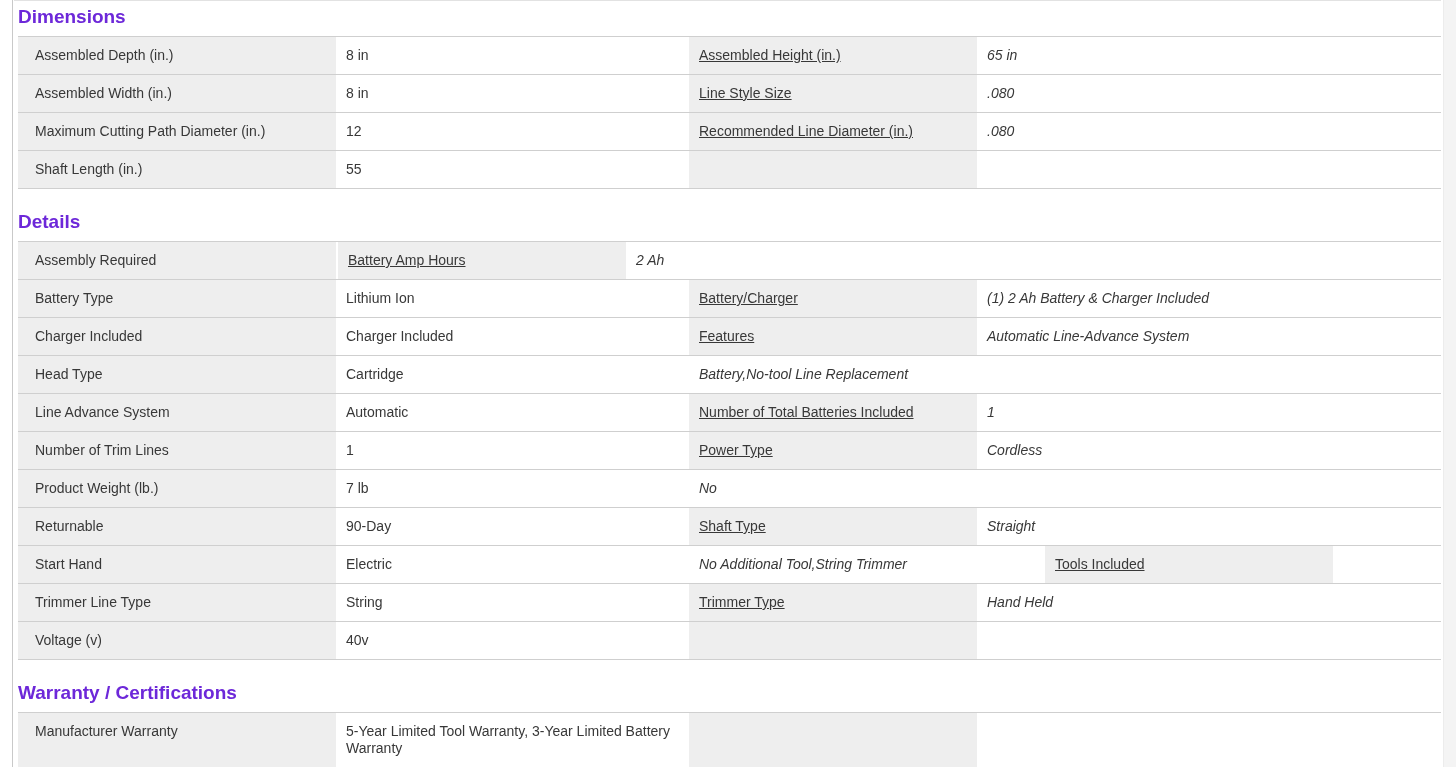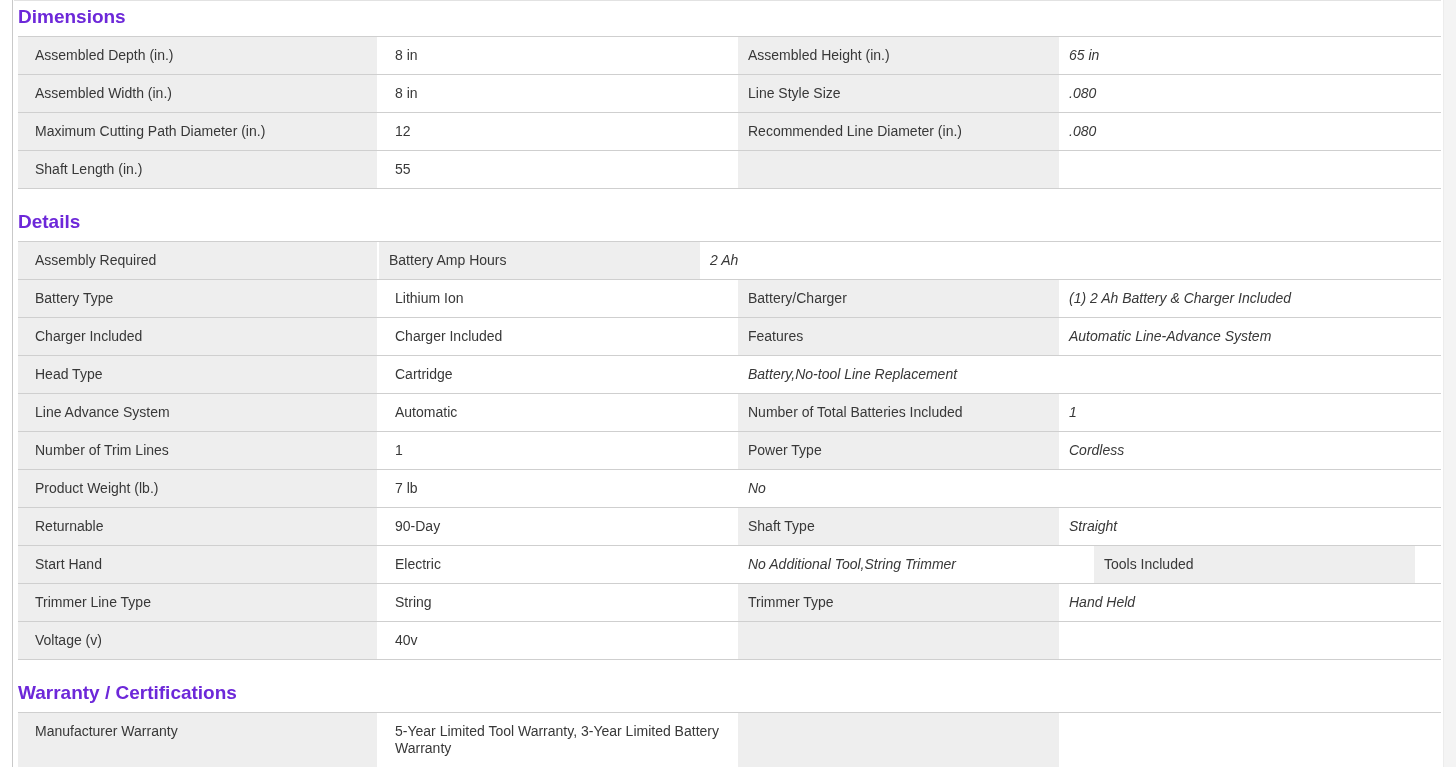--- a/index.html
+++ b/index.html
@@ -65,24 +65,24 @@
   }
   .cell {
     box-sizing: border-box;
     padding: 10px 14px 10px 10px;
     font-size: 14px;
     line-height: 17px;
   }
   .label-cell {
     background: #eeeeee;
   }
-  .l-label { width: 359px; padding-left: 17px; }
-  .l-value { width: 351px; margin-left: 8px; }
+  .l-label { width: 318px; padding-left: 17px; }
+  .l-value { width: 351px; }
   .table-gap { width: 2px; }
-  .r-label { width: 321px; }
+  .r-label { width: 288px; text-decoration: underline; }
   .r-value { width: 356px; font-style: italic; }
 </style>
 </head>
 <body>
 
 <div class="top-line"></div>
 <div class="left-line"></div>
 <div class="right-gutter"></div>
 
 <div id="content">

